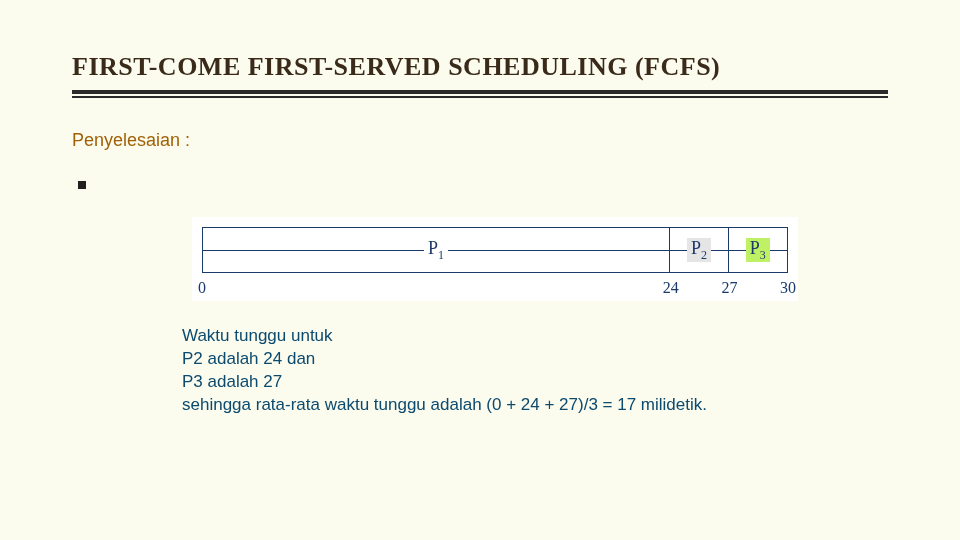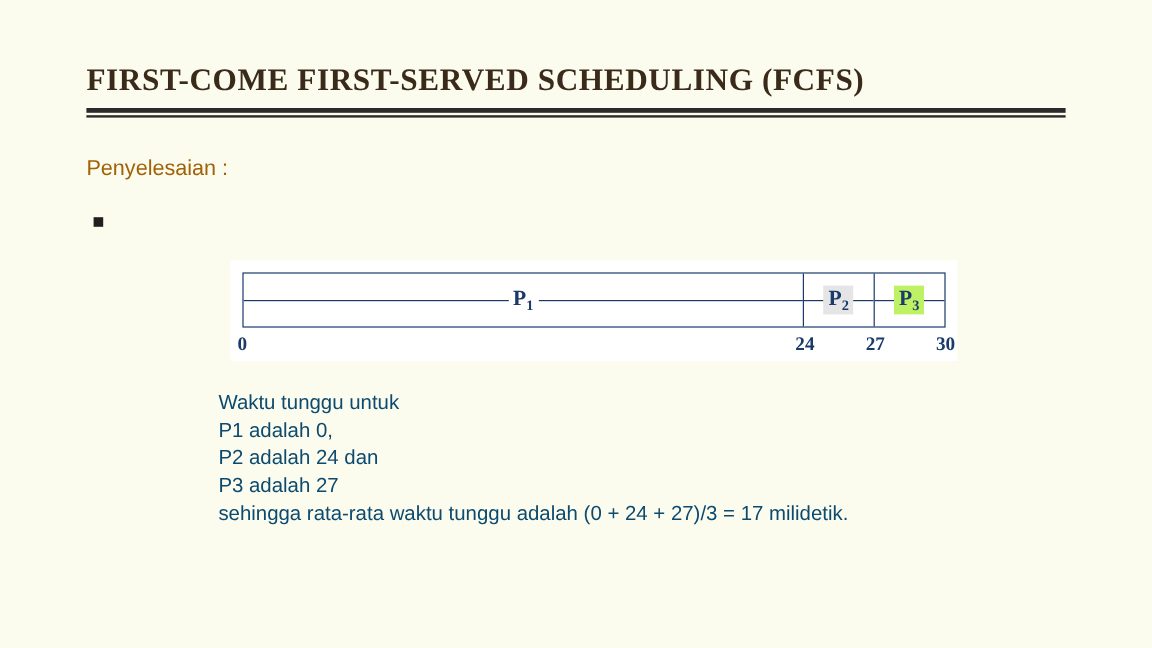--- a/index.html
+++ b/index.html
@@ -54,21 +54,20 @@
     margin: 8px 18px 0 6px;
     flex: 0 0 auto;
   }
 
   
   .chart-wrap {
     background: #ffffff;
     margin: 28px 90px 0 120px;
     padding: 10px 10px 8px 10px;
     position: relative;
-    font-weight: bold;
   }
   .gantt {
     display: flex;
     width: 100%;
     height: 46px;
     border: 1px solid #1a3a6a;
     box-sizing: border-box;
     background: #ffffff;
     position: relative;
   }
@@ -150,19 +149,18 @@
     <div class="tick-row" id="ticks">
         <span class="tick" style="left: 0%;">0</span>
         <span class="tick" style="left: 80%;">24</span>
         <span class="tick" style="left: 90%;">27</span>
         <span class="tick" style="left: 100%;">30</span>
       </div>
   </div>
 
   <div class="notes">
     <div>Waktu tunggu untuk</div>
-    <div>P1 adalah 0,</div>
     <div>P2 adalah 24 dan</div>
     <div>P3 adalah 27</div>
     <div>sehingga rata-rata waktu tunggu adalah (0 + 24 + 27)/3 = 17 milidetik.</div>
   </div>
 
 </div>
 
 </body></html>

